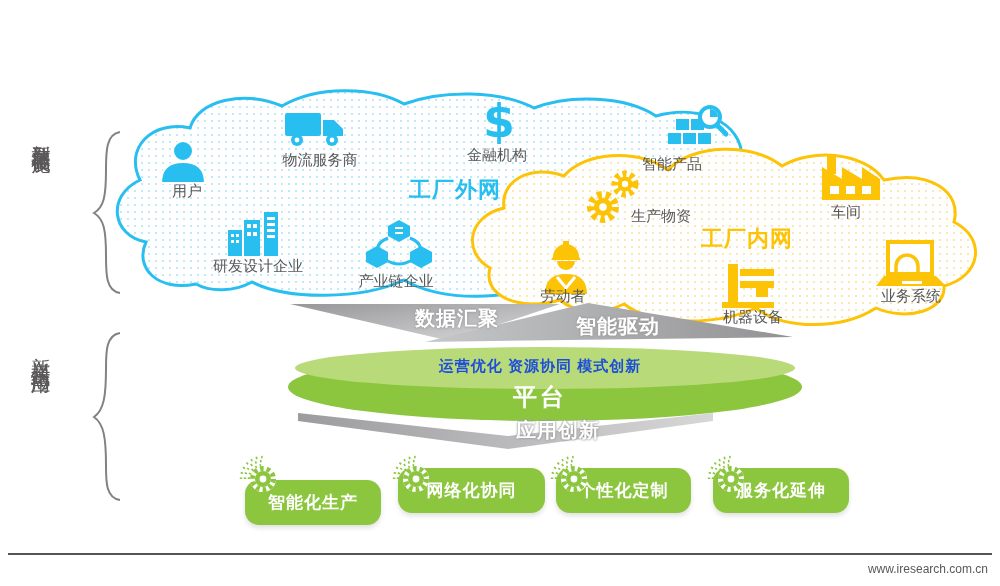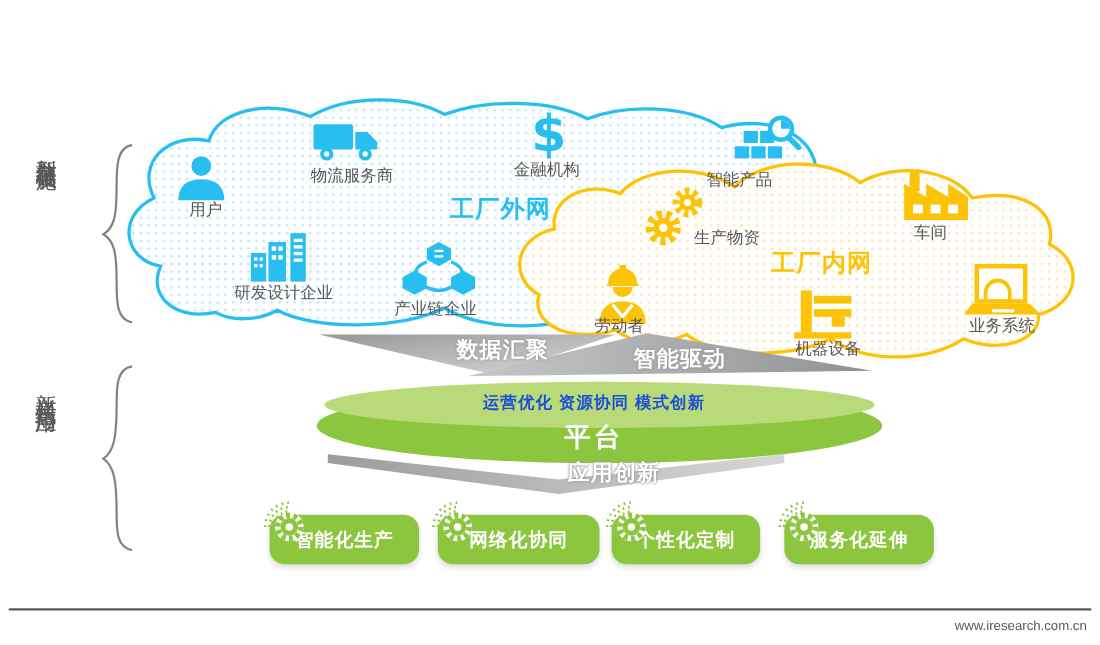--- a/index.html
+++ b/index.html
@@ -24,21 +24,21 @@
   #flow-data{left:457px;top:318px;}
   #flow-drive{left:618px;top:326px;}
   #flow-app{left:558px;top:430px;}
   .plat-cap{left:540px;top:366px;transform:translate(-50%,-50%);color:#1d4ed8;font-weight:bold;
             font-size:15px;letter-spacing:1px;white-space:nowrap;}
   .plat-name{left:540px;top:397px;transform:translate(-50%,-50%);color:#fff;font-weight:bold;
              font-size:24px;letter-spacing:3px;}
   .mode-btn{top:468px;height:45px;background:#8CC63F;border-radius:14px;color:#fff;
             font-weight:bold;font-size:17px;display:flex;align-items:center;justify-content:center;
             letter-spacing:1px;box-shadow:0 3px 5px rgba(0,0,0,0.12);}
-  #btn-0{left:245px;width:136px;} #btn-1{left:398px;width:147px;}
+  #btn-0{left:245px;width:136px;margin-top:12px;} #btn-1{left:398px;width:147px;}
   #btn-2{left:556px;width:135px;} #btn-3{left:713px;width:136px;}
   .mode-icon{top:448px;width:50px;height:46px;}
   #mi-0{left:233px;} #mi-1{left:386px;} #mi-2{left:544px;} #mi-3{left:701px;}
   #source-line{left:10px;top:535px;font-size:13px;color:#595757;}
   #footer-rule{left:8px;right:8px;top:553px;border-top:2px solid #555;height:0;}
   #copyright{left:10px;top:562px;font-size:14px;color:#595757;}
   #website{right:12px;top:562px;font-size:12px;color:#595757;}
   #dollar-icon{left:479px;top:98px;width:40px;text-align:center;font-size:46px;font-weight:bold;
                color:#29BEF0;font-family:"DejaVu Sans",sans-serif;line-height:1;}
 </style>

